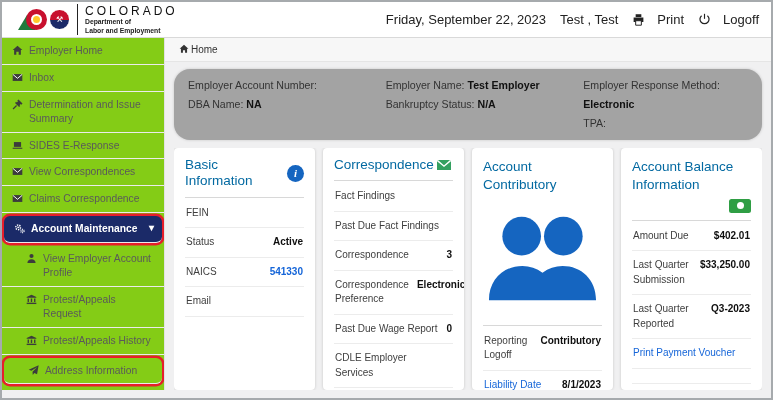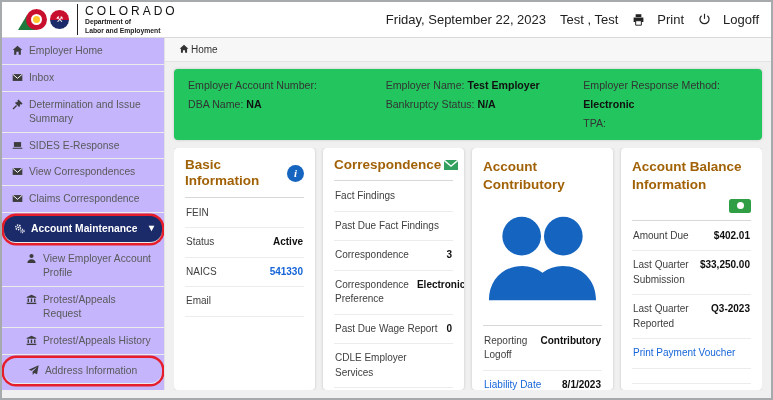--- a/index.html
+++ b/index.html
@@ -41,62 +41,62 @@
   .brand-name { font-size: 12px; font-weight: normal; letter-spacing: 3px; color: #111; }
   .brand-dept { font-size: 6.8px; font-weight: bold; color: #222; line-height: 1.25; }
   .header-right { display: flex; align-items: center; gap: 14px; font-size: 13px; color: #222; }
   .hbtn { display: inline-flex; align-items: center; gap: 12px; background: none; border: none;
           font: inherit; color: #222; cursor: pointer; }
   .ic { display: inline-flex; width: 13px; height: 13px; align-items: center; justify-content: center; }
   .ic svg { width: 100%; height: 100%; fill: currentColor; }
   
   .layout { display: flex; height: calc(400px - 4px - 36px); padding-bottom: 8px; }
   
-  .sidebar { width: 163px; background: #c4b5fd; border-right: 1px solid #e2e2e2; overflow: hidden; }
+  .sidebar { width: 163px; background: #84cc16; border-right: 1px solid #e2e2e2; overflow: hidden; }
   .nav-item {
     display: flex; align-items: flex-start; gap: 6px;
     padding: 6px 8px 6px 10px; font-size: 10.3px; color: #5a5a5a;
     border-bottom: 1px solid #ebebeb; text-decoration: none; cursor: pointer;
     line-height: 1.35; position: relative;
   }
   .nav-item .ic { width: 11px; height: 11px; margin-top: 1px; flex: none; color: #3c3c3c; }
   .nav-item .lbl { flex: 1; }
   .nav-item .chev { margin-left: auto; font-size: 10px; line-height: 1; padding-top: 1px; }
   .nav-item.sub { padding-left: 24px; }
   .nav-item.active {
     background: #1b2a68; color: #fff; font-weight: bold; border-radius: 14px;
   }
   .nav-item.active .ic { color: #fff; }
   .nav-item.annotated {
-    box-shadow: 0 0 0 2.5px #e61e2b; border-radius: 12px; margin: 3px 2px; z-index: 2;
+    box-shadow: 0 0 0 2.5px #e61e2b; border-radius: 6px; margin: 3px 2px; z-index: 2;
   }
   
   .main { flex: 1; display: flex; flex-direction: column; overflow: hidden; }
   .breadcrumb {
     background: #f7f7f7; border-bottom: 1px solid #e5e5e5;
     padding: 6px 14px; font-size: 10px; color: #333;
     display: flex; align-items: flex-start; gap: 2px;
   }
   .breadcrumb .ic { width: 10px; height: 10px; }
   .content { flex: 1; padding: 7px 9px 0 9px; display: flex; flex-direction: column; overflow: hidden; }
   .info-bar {
-    background: #22c55e; border-radius: 4px; box-shadow: 0 0 3px rgba(0,0,0,.18);
+    background: #a3a3a3; border-radius: 16px; box-shadow: 0 0 3px rgba(0,0,0,.18);
     padding: 7px 14px; margin-bottom: 8px;
     display: grid; grid-template-columns: 1.2fr 1.2fr 1fr; 
     font-size: 10.6px; line-height: 1.8; color: #333;
   }
   .info-bar b { color: #111; }
   .cards { flex: 1; display: grid; grid-template-columns: repeat(4, 1fr); gap: 8px; overflow: hidden; }
   .card {
     background: #fff; border-radius: 4px; box-shadow: 0 0 3px rgba(0,0,0,.18);
     padding: 9px 11px; overflow: hidden; display: flex; flex-direction: column;
   }
   .card-head { border-bottom: 1px solid #d8d8d8; padding-bottom: 7px; margin-bottom: 1px; }
   .card-head-row { display: flex; align-items: center; }
-  .card-title { font-size: 13.5px; font-weight: bold; color: #a16207; line-height: 1.2; }
+  .card-title { font-size: 13.5px; font-weight: normal; color: #0369a1; line-height: 1.2; }
   .card-icon { margin-left: auto; }
   .card.stack .card-head-row { display: block; }
   .card.stack .card-icon { display: flex; justify-content: flex-end; margin-top: 5px; }
   .info-ic {
     width: 17px; height: 17px; border-radius: 50%; background: #1565c0; color: #fff;
     display: inline-flex; align-items: center; justify-content: center;
     font-family: "Liberation Serif", serif; font-style: italic; font-weight: bold; font-size: 11px;
   }
   .banknote-ic {
     width: 22px; height: 14px; border-radius: 2.5px; background: #2f9e44;

